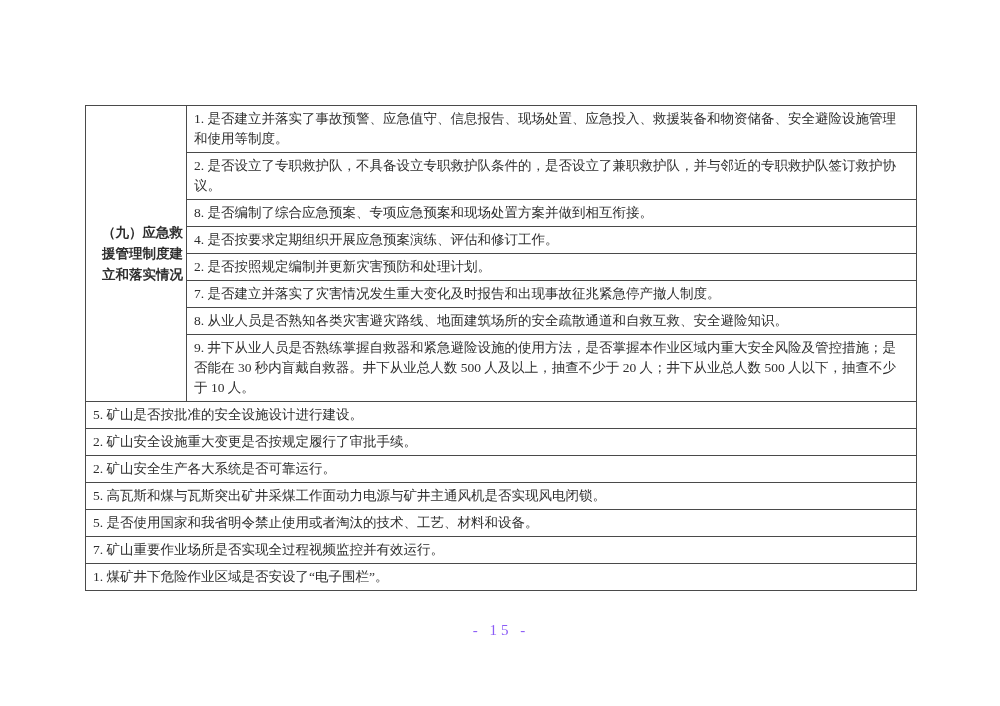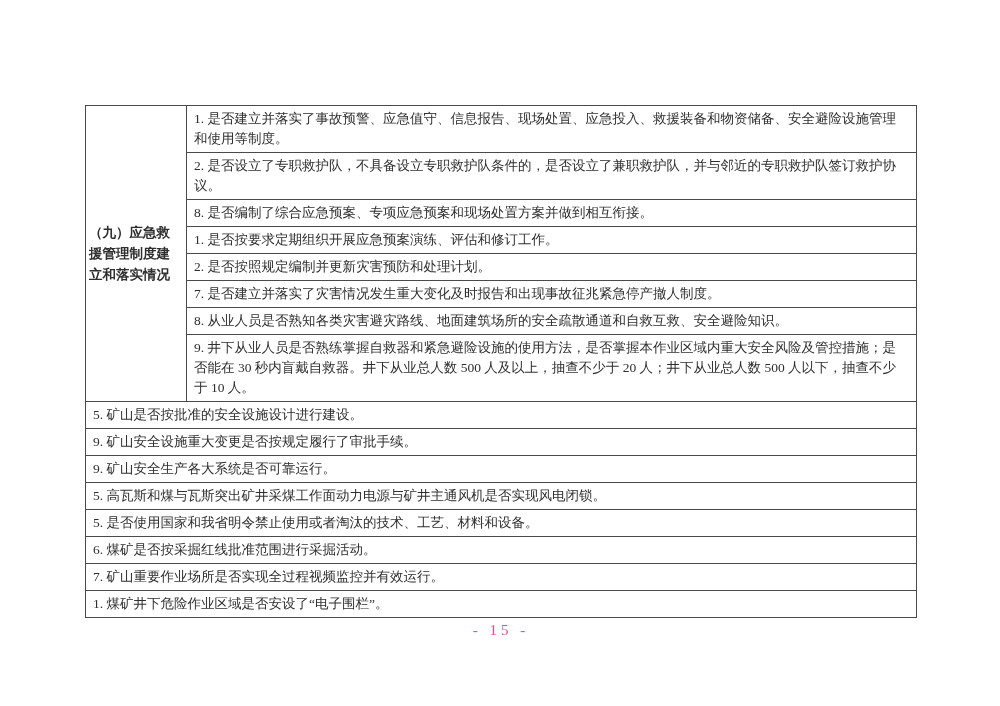--- a/index.html
+++ b/index.html
@@ -36,21 +36,21 @@
   .section + .section {
     border-top: 1px solid #4a4a4a;
   }
   .section-header {
     width: 101px;
     flex: 0 0 101px;
     border-right: 1px solid #4a4a4a;
     display: flex;
     align-items: center;
     justify-content: center;
-    text-align: left;
+    text-align: right;
     font-weight: bold;
     font-size: 13.5px;
     line-height: 21px;
     padding: 4px 3px;
     box-sizing: border-box;
   }
   .rows {
     flex: 1 1 auto;
     display: flex;
     flex-direction: column;
@@ -70,50 +70,49 @@
     border-top: none;
   }
   .page-number {
     position: absolute;
     left: 85px;
     top: 622px;
     width: 832px;
     text-align: center;
     font-size: 15px;
     letter-spacing: 4px;
-    color: #ec4899;
+    color: #8b5cf6;
   }
 </style>
 </head>
 <body>
 
 <div class="page">
 
   <div class="checklist-table">
       <div class="section">
         <div class="section-header">（九）应急救援管理制度建立和落实情况</div>
         <div class="rows">
           <div class="row">1. 是否建立并落实了事故预警、应急值守、信息报告、现场处置、应急投入、救援装备和物资储备、安全避险设施管理和使用等制度。</div>
           <div class="row">2. 是否设立了专职救护队，不具备设立专职救护队条件的，是否设立了兼职救护队，并与邻近的专职救护队签订救护协议。</div>
           <div class="row">8. 是否编制了综合应急预案、专项应急预案和现场处置方案并做到相互衔接。</div>
-          <div class="row">1. 是否按要求定期组织开展应急预案演练、评估和修订工作。</div>
+          <div class="row">4. 是否按要求定期组织开展应急预案演练、评估和修订工作。</div>
           <div class="row">2. 是否按照规定编制并更新灾害预防和处理计划。</div>
           <div class="row">7. 是否建立并落实了灾害情况发生重大变化及时报告和出现事故征兆紧急停产撤人制度。</div>
           <div class="row">8. 从业人员是否熟知各类灾害避灾路线、地面建筑场所的安全疏散通道和自救互救、安全避险知识。</div>
           <div class="row">9. 井下从业人员是否熟练掌握自救器和紧急避险设施的使用方法，是否掌握本作业区域内重大安全风险及管控措施；是否能在 30 秒内盲戴自救器。井下从业总人数 500 人及以上，抽查不少于 20 人；井下从业总人数 500 人以下，抽查不少于 10 人。</div>
         </div>
       </div>
       <div class="section">
         <div class="rows">
           <div class="row">5. 矿山是否按批准的安全设施设计进行建设。</div>
-          <div class="row">9. 矿山安全设施重大变更是否按规定履行了审批手续。</div>
-          <div class="row">9. 矿山安全生产各大系统是否可靠运行。</div>
+          <div class="row">2. 矿山安全设施重大变更是否按规定履行了审批手续。</div>
+          <div class="row">2. 矿山安全生产各大系统是否可靠运行。</div>
           <div class="row">5. 高瓦斯和煤与瓦斯突出矿井采煤工作面动力电源与矿井主通风机是否实现风电闭锁。</div>
           <div class="row">5. 是否使用国家和我省明令禁止使用或者淘汰的技术、工艺、材料和设备。</div>
-          <div class="row">6. 煤矿是否按采掘红线批准范围进行采掘活动。</div>
           <div class="row">7. 矿山重要作业场所是否实现全过程视频监控并有效运行。</div>
           <div class="row">1. 煤矿井下危险作业区域是否安设了“电子围栏”。</div>
         </div>
       </div>
     </div>
 
   <div class="page-number">- 15 -</div>
 
 </div>
 

